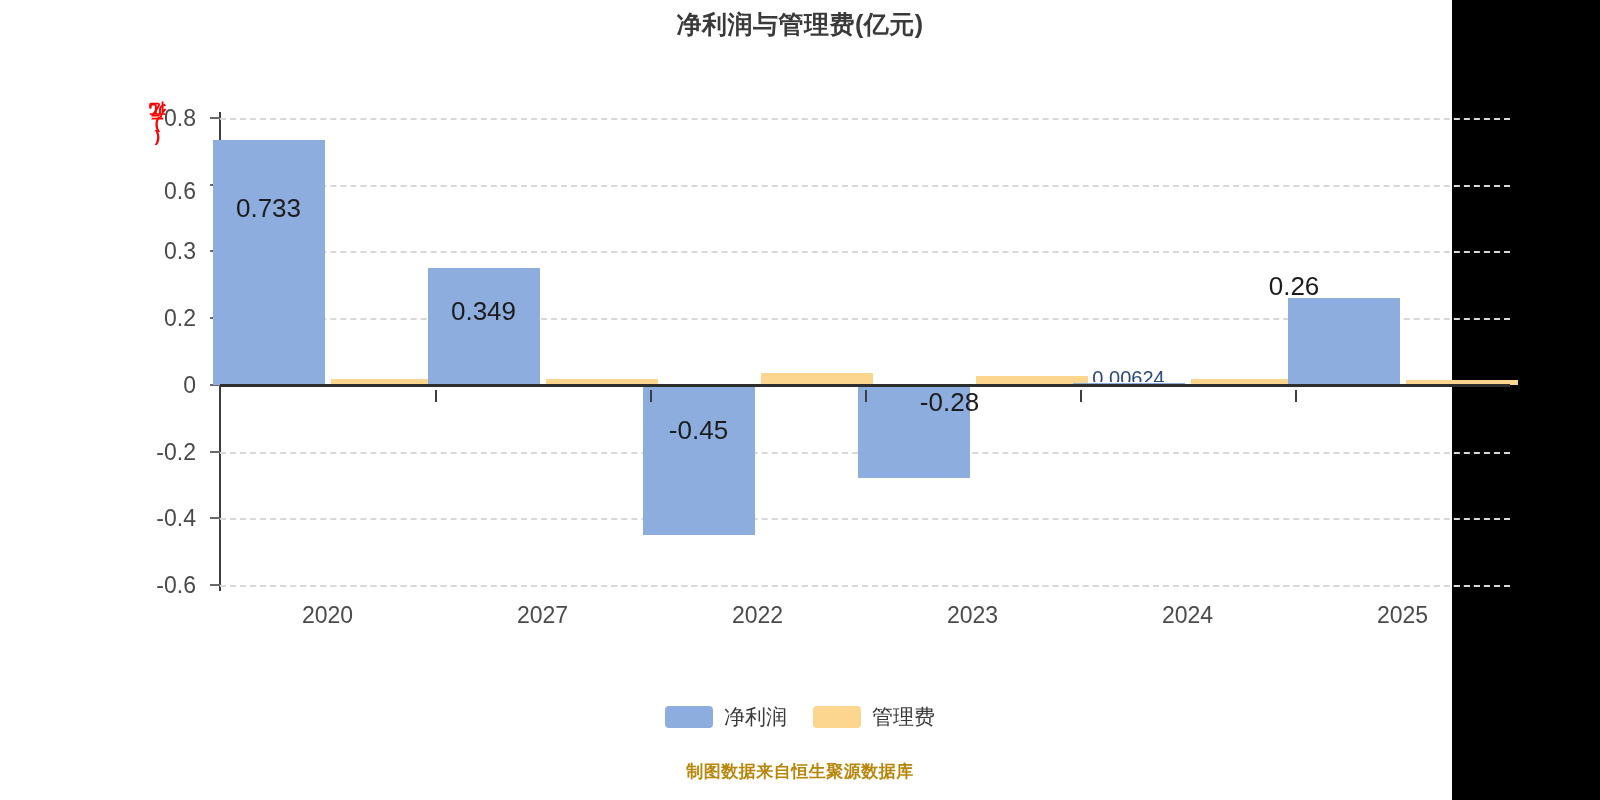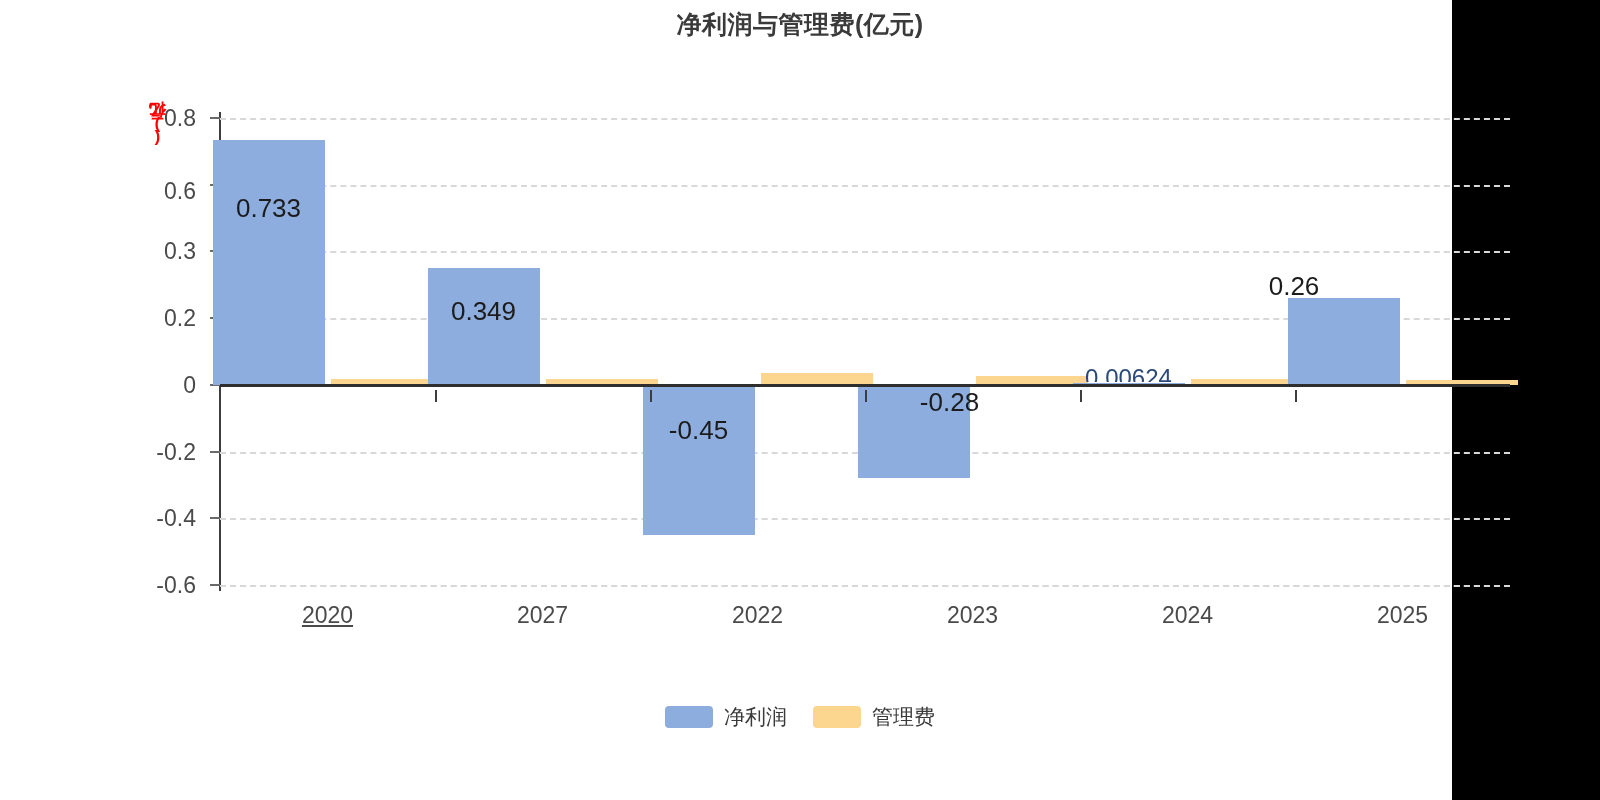--- a/index.html
+++ b/index.html
@@ -103,32 +103,32 @@
       <div class="bar" style="left: 207.5px; top: 150.441px; width: 112px; height: 116.416px; background: rgb(140, 173, 222);"></div>
       <div class="bar-label" style="left: 263.5px; top: 138px; margin-top: 40px;">0.349</div>
       <div class="bar" style="left: 325.5px; top: 261.186px; width: 112px; height: 5.67071px; background: rgb(252, 214, 143);"></div>
       <div class="bar" style="left: 422.5px; top: 266.857px; width: 112px; height: 150.107px; background: rgb(140, 173, 222);"></div>
       <div class="bar-label" style="left: 478.5px; top: 296.911px;">-0.45</div>
       <div class="bar" style="left: 540.5px; top: 255.182px; width: 112px; height: 11.675px; background: rgb(252, 214, 143);"></div>
       <div class="bar" style="left: 637.5px; top: 266.857px; width: 112px; height: 93.4px; background: rgb(140, 173, 222);"></div>
       <div class="bar-label" style="left: 693.5px; top: 268.557px; margin-left: 36px;">-0.28</div>
       <div class="bar" style="left: 755.5px; top: 257.851px; width: 112px; height: 9.00643px; background: rgb(252, 214, 143);"></div>
       <div class="bar" style="left: 852.5px; top: 264.776px; width: 112px; height: 2.08149px; background: rgb(140, 173, 222);"></div>
-      <div class="bar-label clipped" style="left: 908.5px; top: 250.857px; font-size: 24px; height: 13px; line-height: 18px;">0.00624</div>
+      <div class="bar-label clipped" style="left: 908.5px; top: 250.857px; font-size: 20px; height: 13px; line-height: 18px;">0.00624</div>
       <div class="bar" style="left: 970.5px; top: 261.186px; width: 112px; height: 5.67071px; background: rgb(252, 214, 143);"></div>
       <div class="bar" style="left: 1067.5px; top: 180.129px; width: 112px; height: 86.7286px; background: rgb(140, 173, 222);"></div>
       <div class="bar-label" style="left: 1074px; top: 153.493px;">0.26</div>
       <div class="bar" style="left: 1185.5px; top: 262.187px; width: 112px; height: 4.67px; background: rgb(252, 214, 143);"></div>
       <div class="gridline" style="top: 467px;"></div>
     </div>
 
   <div class="axis-x-line"></div>
 
   <div id="xticks">
-      <div class="xtick-label" style="left: 327.5px; text-decoration: underline;">2020</div>
+      <div class="xtick-label" style="left: 327.5px;">2020</div>
       <div class="xtick" style="left: 435px;"></div>
       <div class="xtick-label" style="left: 542.5px;">2027</div>
       <div class="xtick" style="left: 650px;"></div>
       <div class="xtick-label" style="left: 757.5px;">2022</div>
       <div class="xtick" style="left: 865px;"></div>
       <div class="xtick-label" style="left: 972.5px;">2023</div>
       <div class="xtick" style="left: 1080px;"></div>
       <div class="xtick-label" style="left: 1187.5px;">2024</div>
       <div class="xtick" style="left: 1295px;"></div>
       <div class="xtick-label" style="left: 1402.5px;">2025</div>
@@ -138,14 +138,15 @@
       <div class="legend-item">
         <div class="legend-swatch" style="background: rgb(140, 173, 222);"></div>
         <div class="legend-text">净利润</div>
       </div>
       <div class="legend-item">
         <div class="legend-swatch" style="background: rgb(252, 214, 143);"></div>
         <div class="legend-text">管理费</div>
       </div>
     </div>
 
+  <div class="footer" style="color: rgb(184, 134, 11);">制图数据来自恒生聚源数据库</div>
 
 </div>
 
 </body></html>

